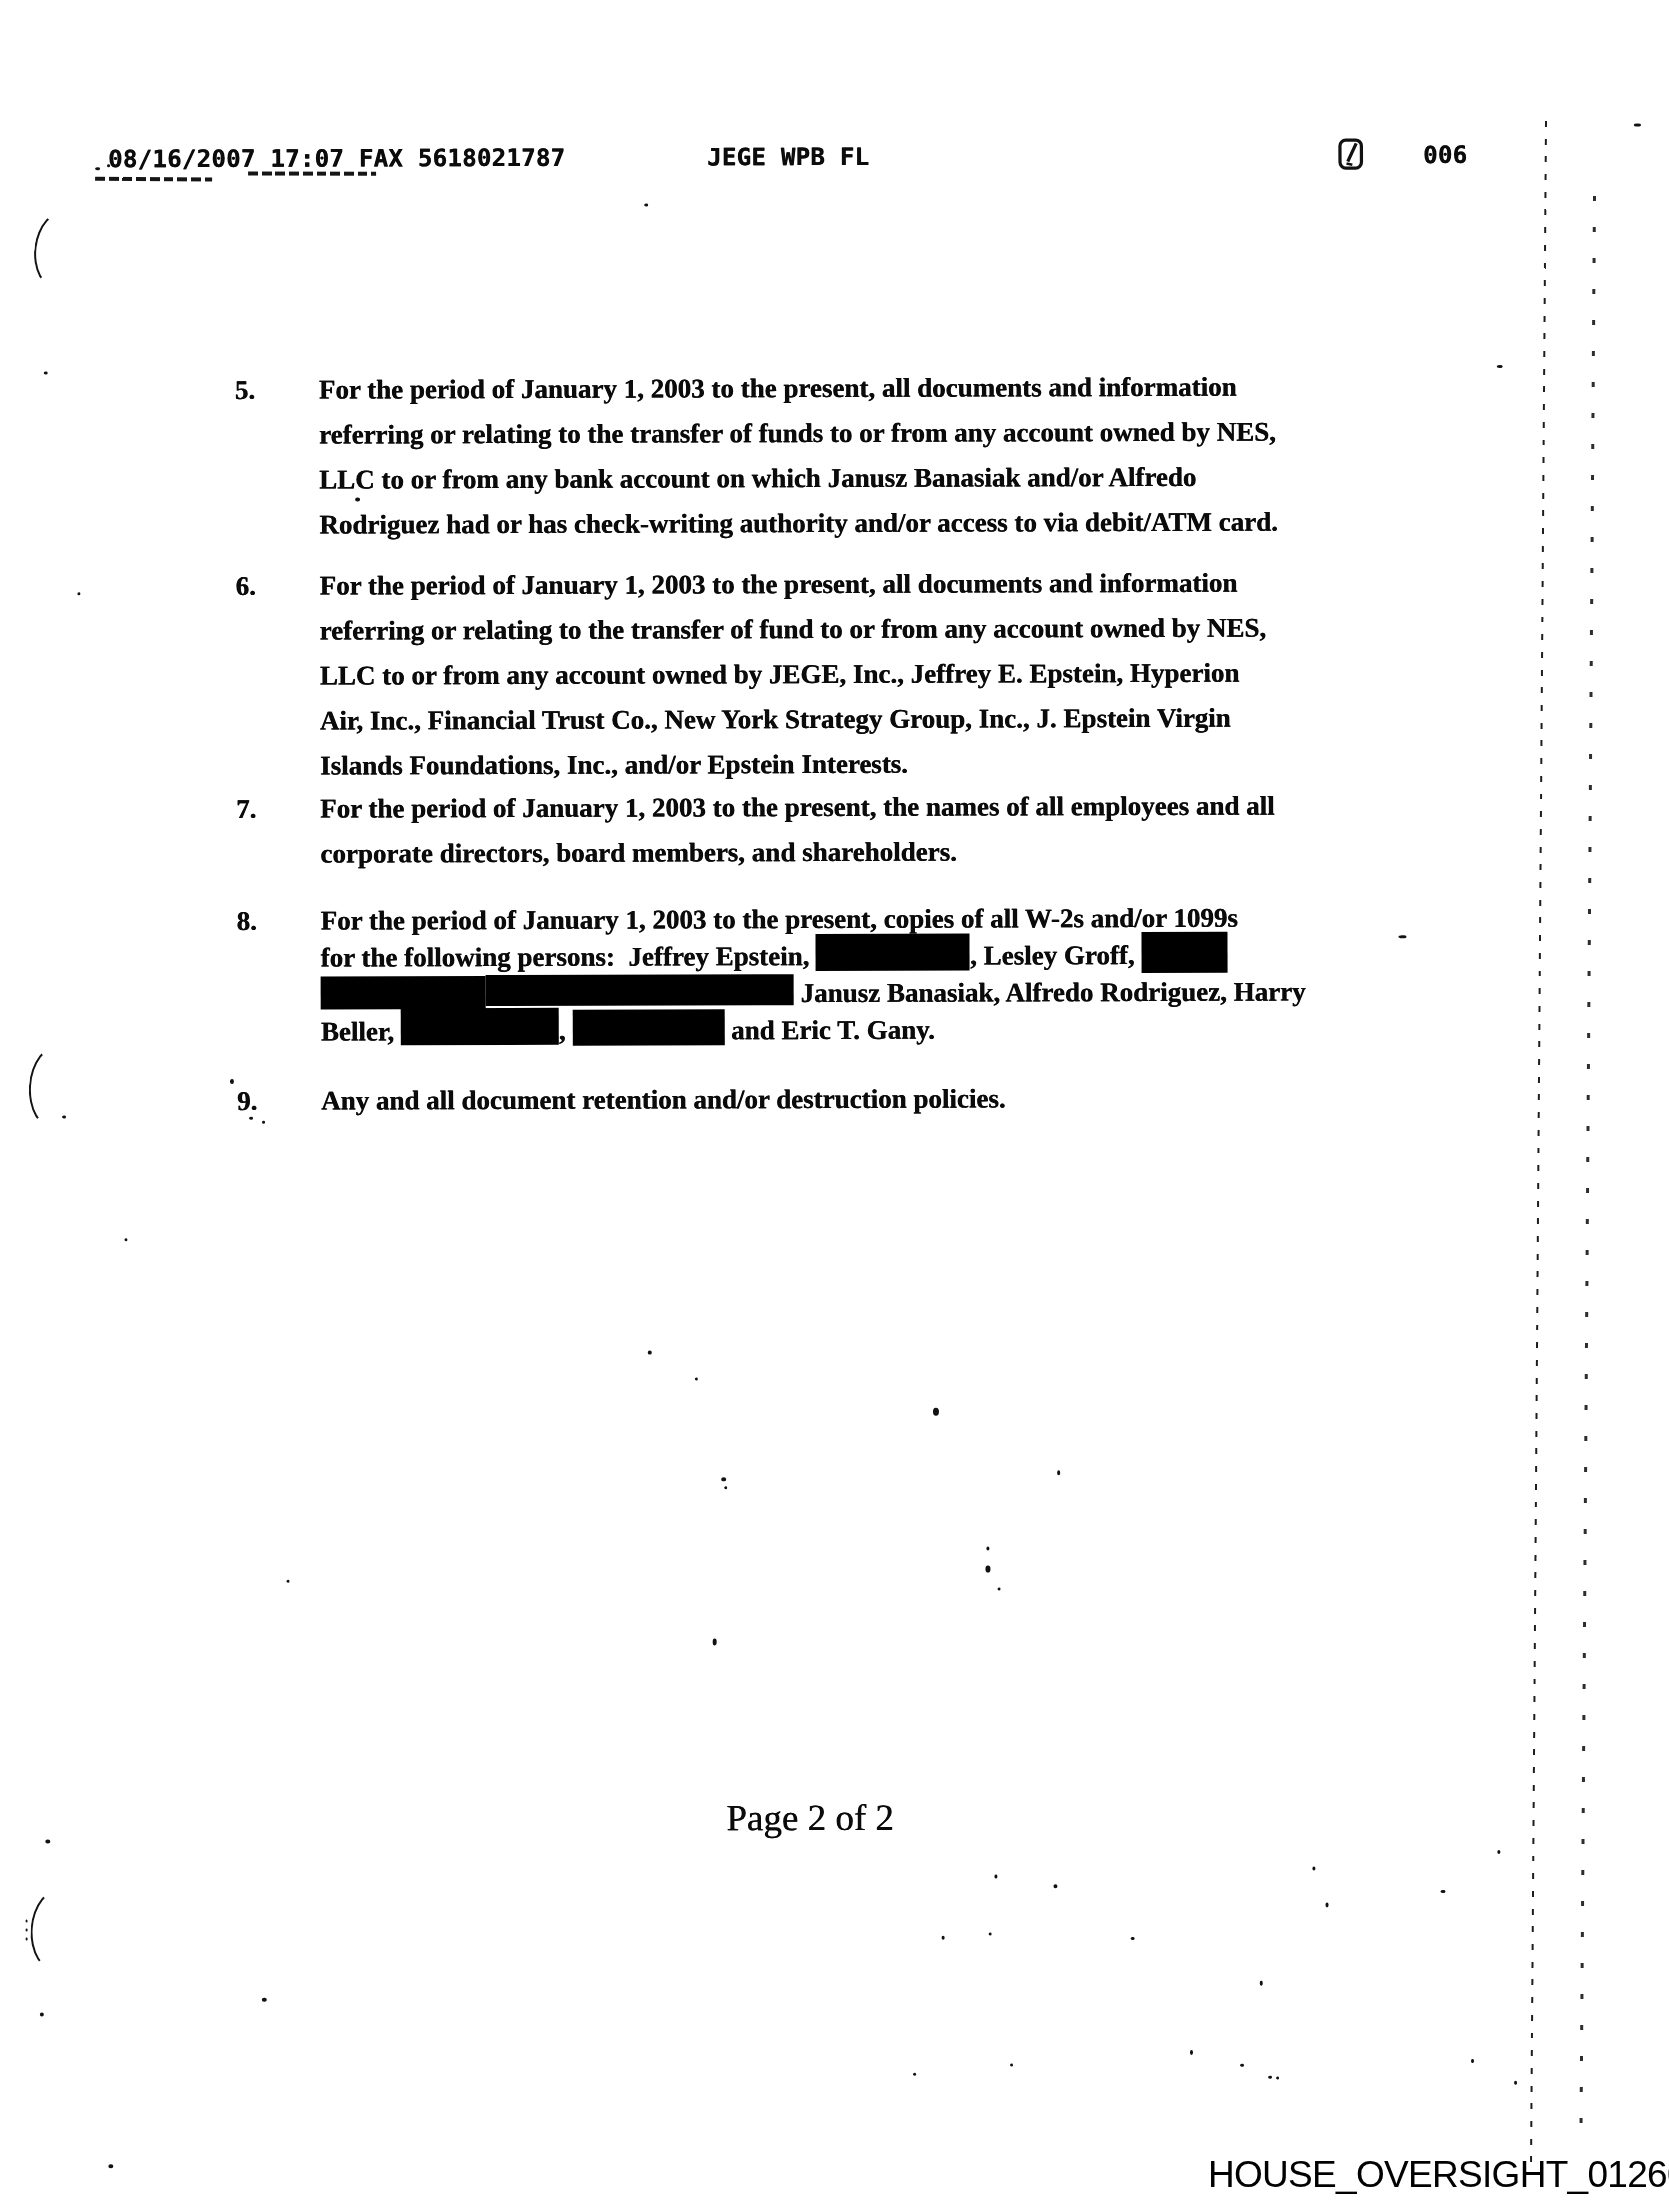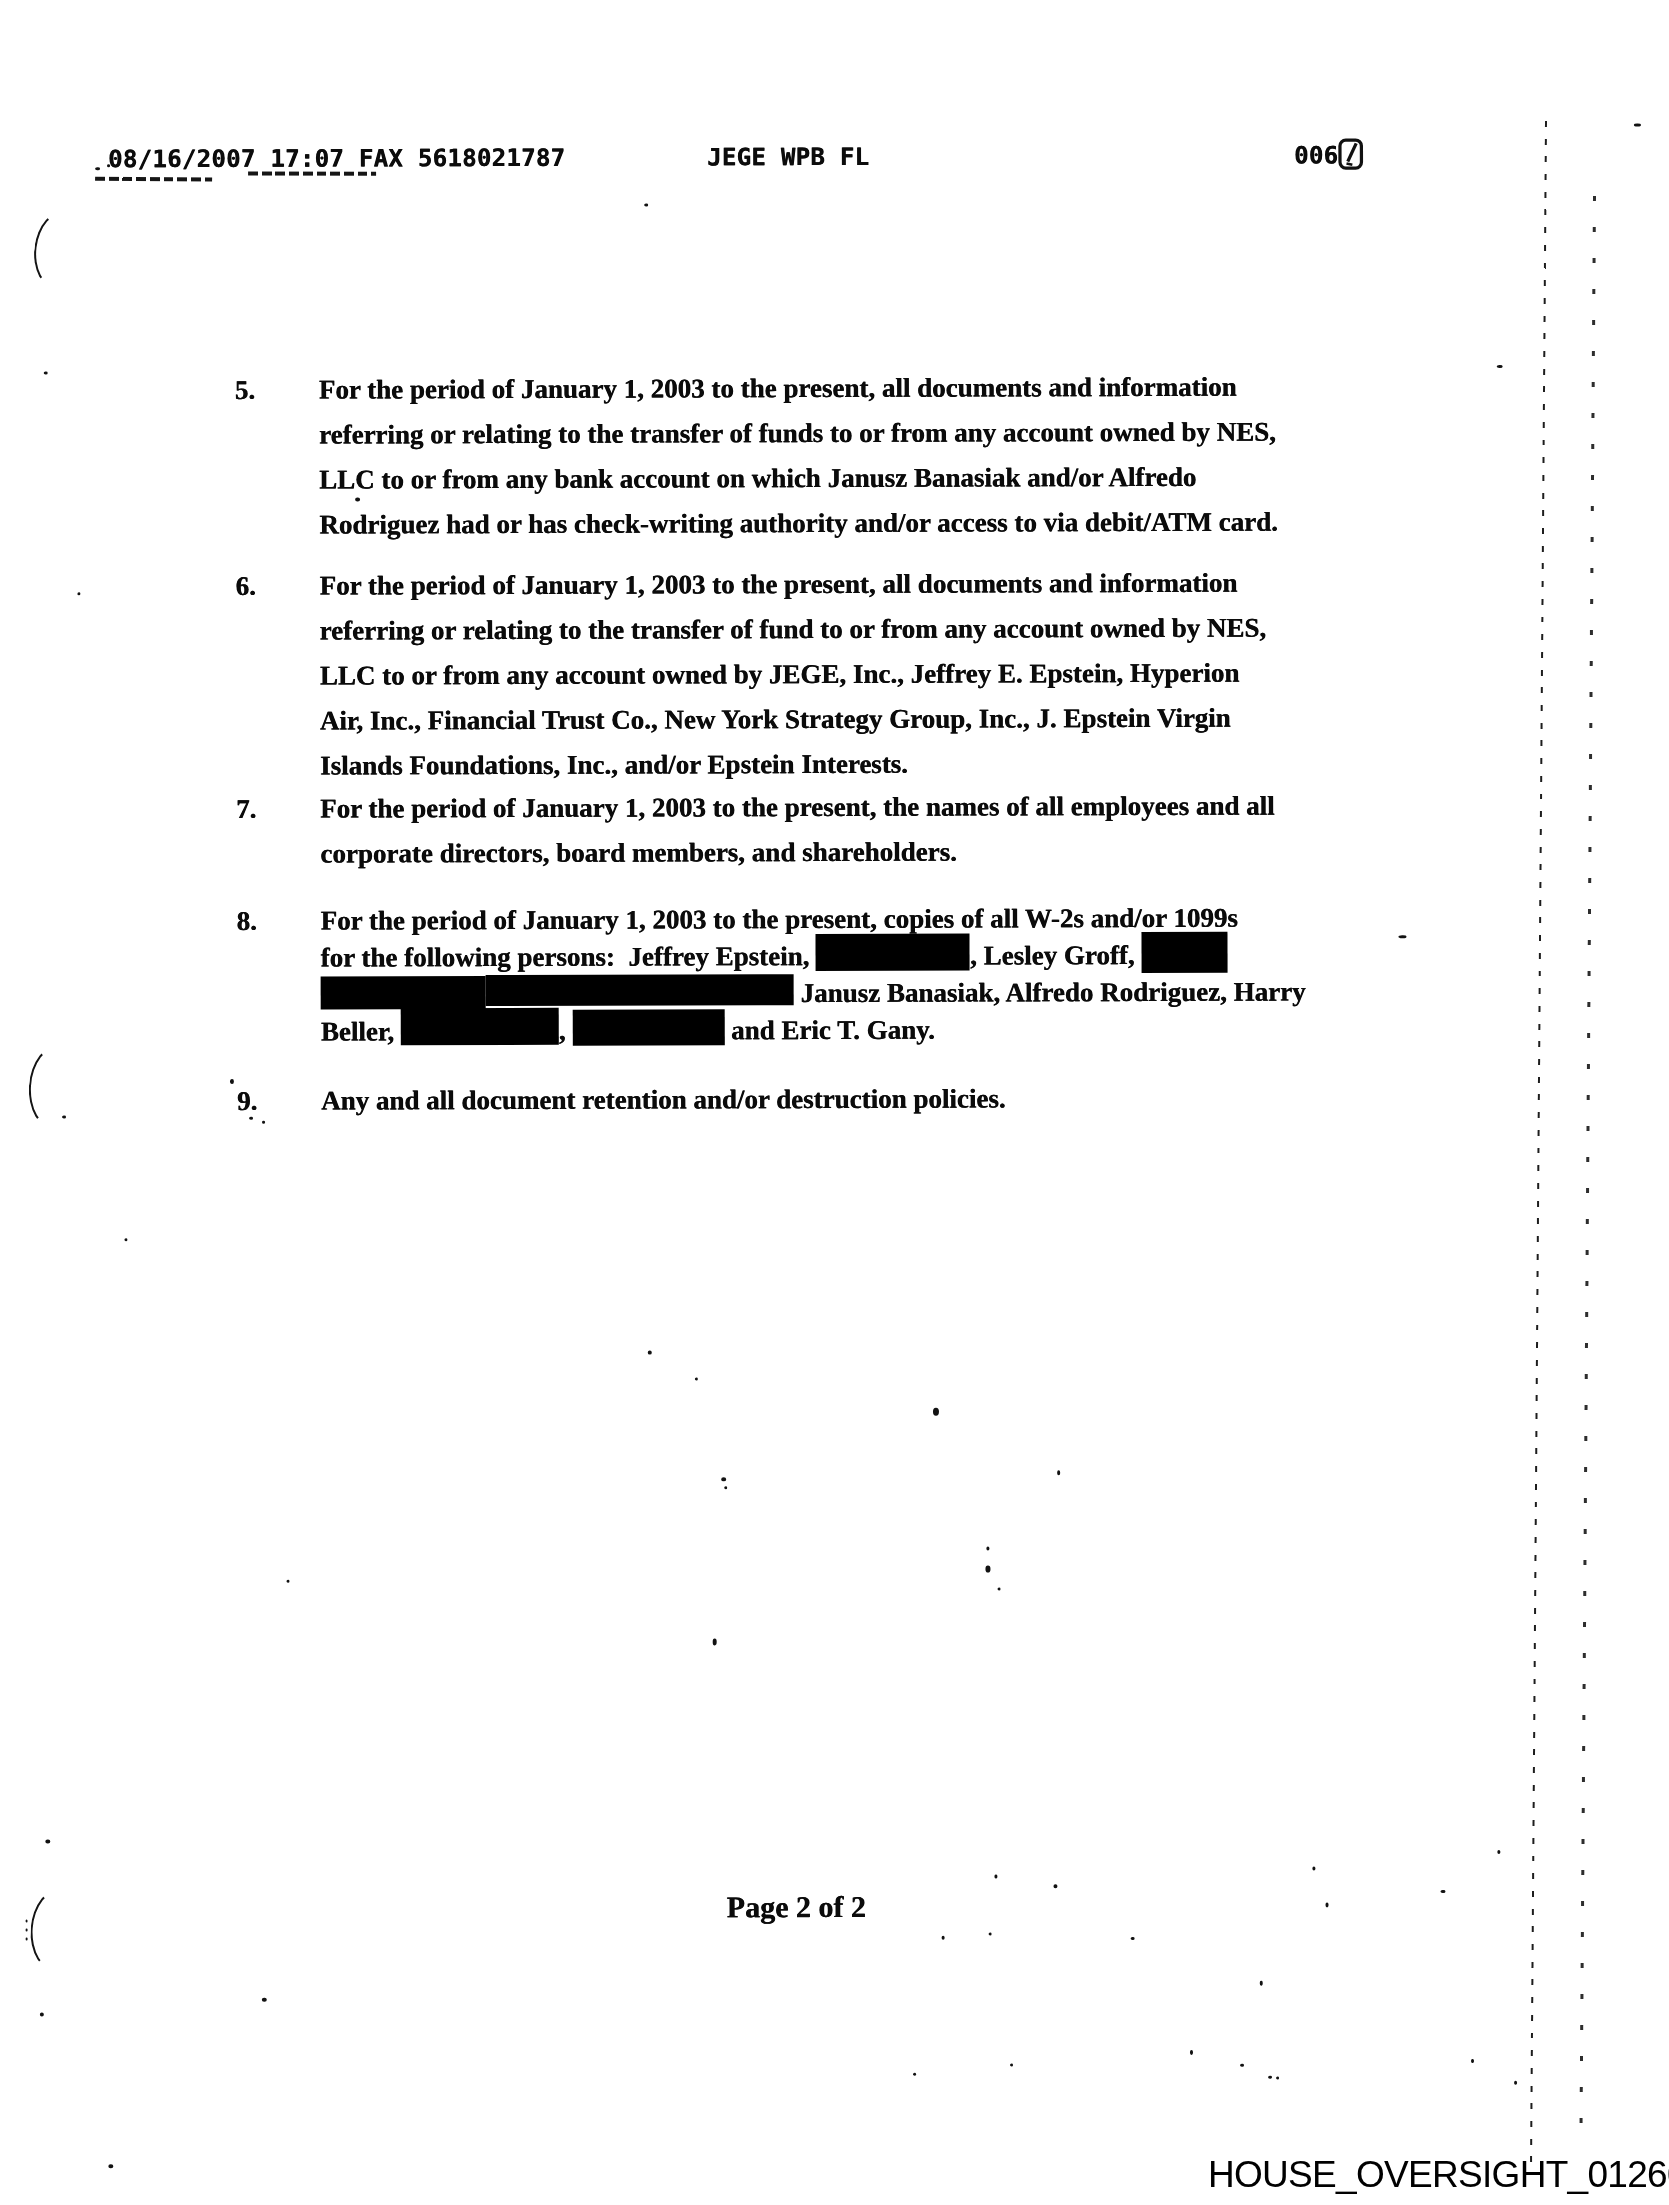--- a/index.html
+++ b/index.html
@@ -11,40 +11,40 @@
   
   .scan{position:absolute;left:0;top:0;width:1669px;height:2205px;transform:rotate(-0.18deg);}
   
   .hdr{
     position:absolute;top:143px;white-space:nowrap;
     font-family:"DejaVu Sans Mono",monospace;font-weight:700;font-size:24px;
     color:#0c0c0c;letter-spacing:0.3px;text-shadow:0.4px 0 0 currentColor;
   }
   #hdr-datetime{left:111px;}
   #hdr-station{left:710px;}
-  #hdr-page{left:1297px;}
+  #hdr-page{left:1426px;}
   .icon-fax{position:absolute;left:1341px;top:139px;}
   .underline-mark{
     position:absolute;height:3.9px;
     background:repeating-linear-gradient(90deg,#161616 0 9.8px,transparent 9.8px 13.7px);
   }
   #ul1{left:98px;top:175px;width:117px;transform:rotate(0.5deg);}
   #ul2{left:251px;top:170px;width:128px;transform:rotate(0.2deg);}
   
   .item{position:absolute;left:0;font-weight:700;font-size:27px;white-space:nowrap;
         text-shadow:0.5px 0 0 currentColor;}
   .item .num{position:absolute;left:237px;top:0;}
   .item .body{position:absolute;left:321px;top:0;}
   .item .line{white-space:nowrap;}
   .redact{
     display:inline-block;background:#000;position:relative;
     vertical-align:middle;margin-top:-26px;margin-bottom:-26px;
   }
   
-  .pagefoot{position:absolute;left:724px;top:1890px;font-size:30px;font-weight:700;
+  .pagefoot{position:absolute;left:724px;top:1796px;font-size:37px;font-weight:400;
             white-space:nowrap;text-shadow:0.5px 0 0 currentColor;}
   .bates{
     position:absolute;left:1208px;top:2154px;white-space:nowrap;
     font-family:"Liberation Sans",sans-serif;font-weight:400;font-size:37px;
     letter-spacing:-0.7px;color:#000;
   }
   
   .noise-col{position:absolute;transform-origin:top center;}
   #colA{left:1545px;top:121px;width:2px;height:2049px;transform:rotate(0.42deg);
         background:repeating-linear-gradient(180deg,#1d1d1d 0 5.9px,transparent 5.9px 17.7px);}

